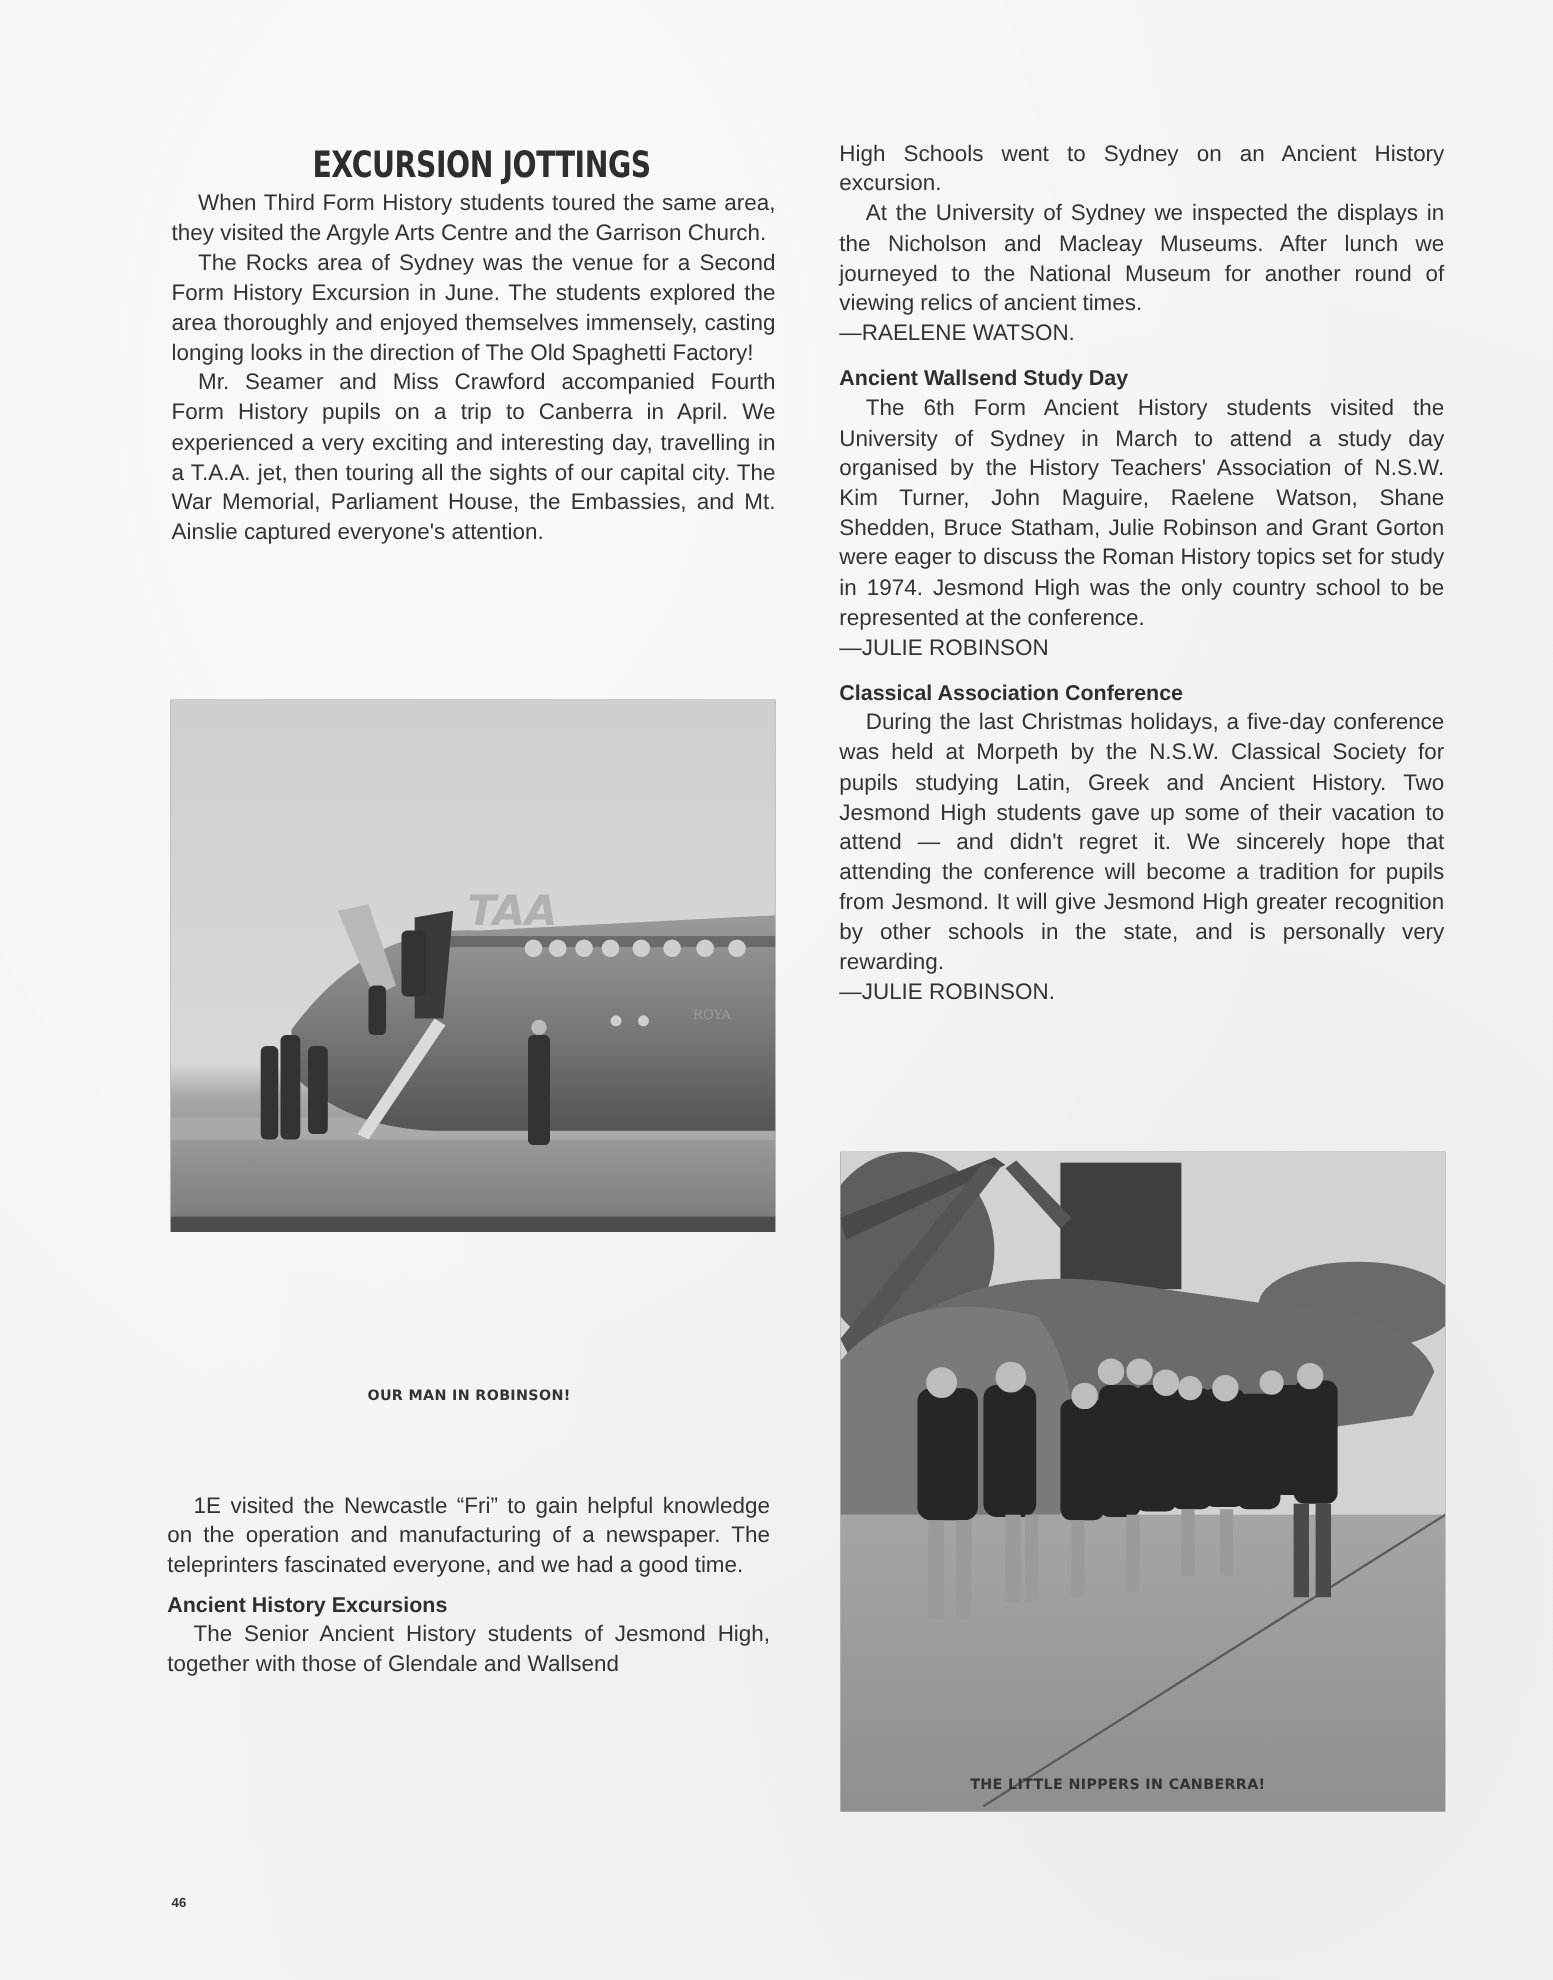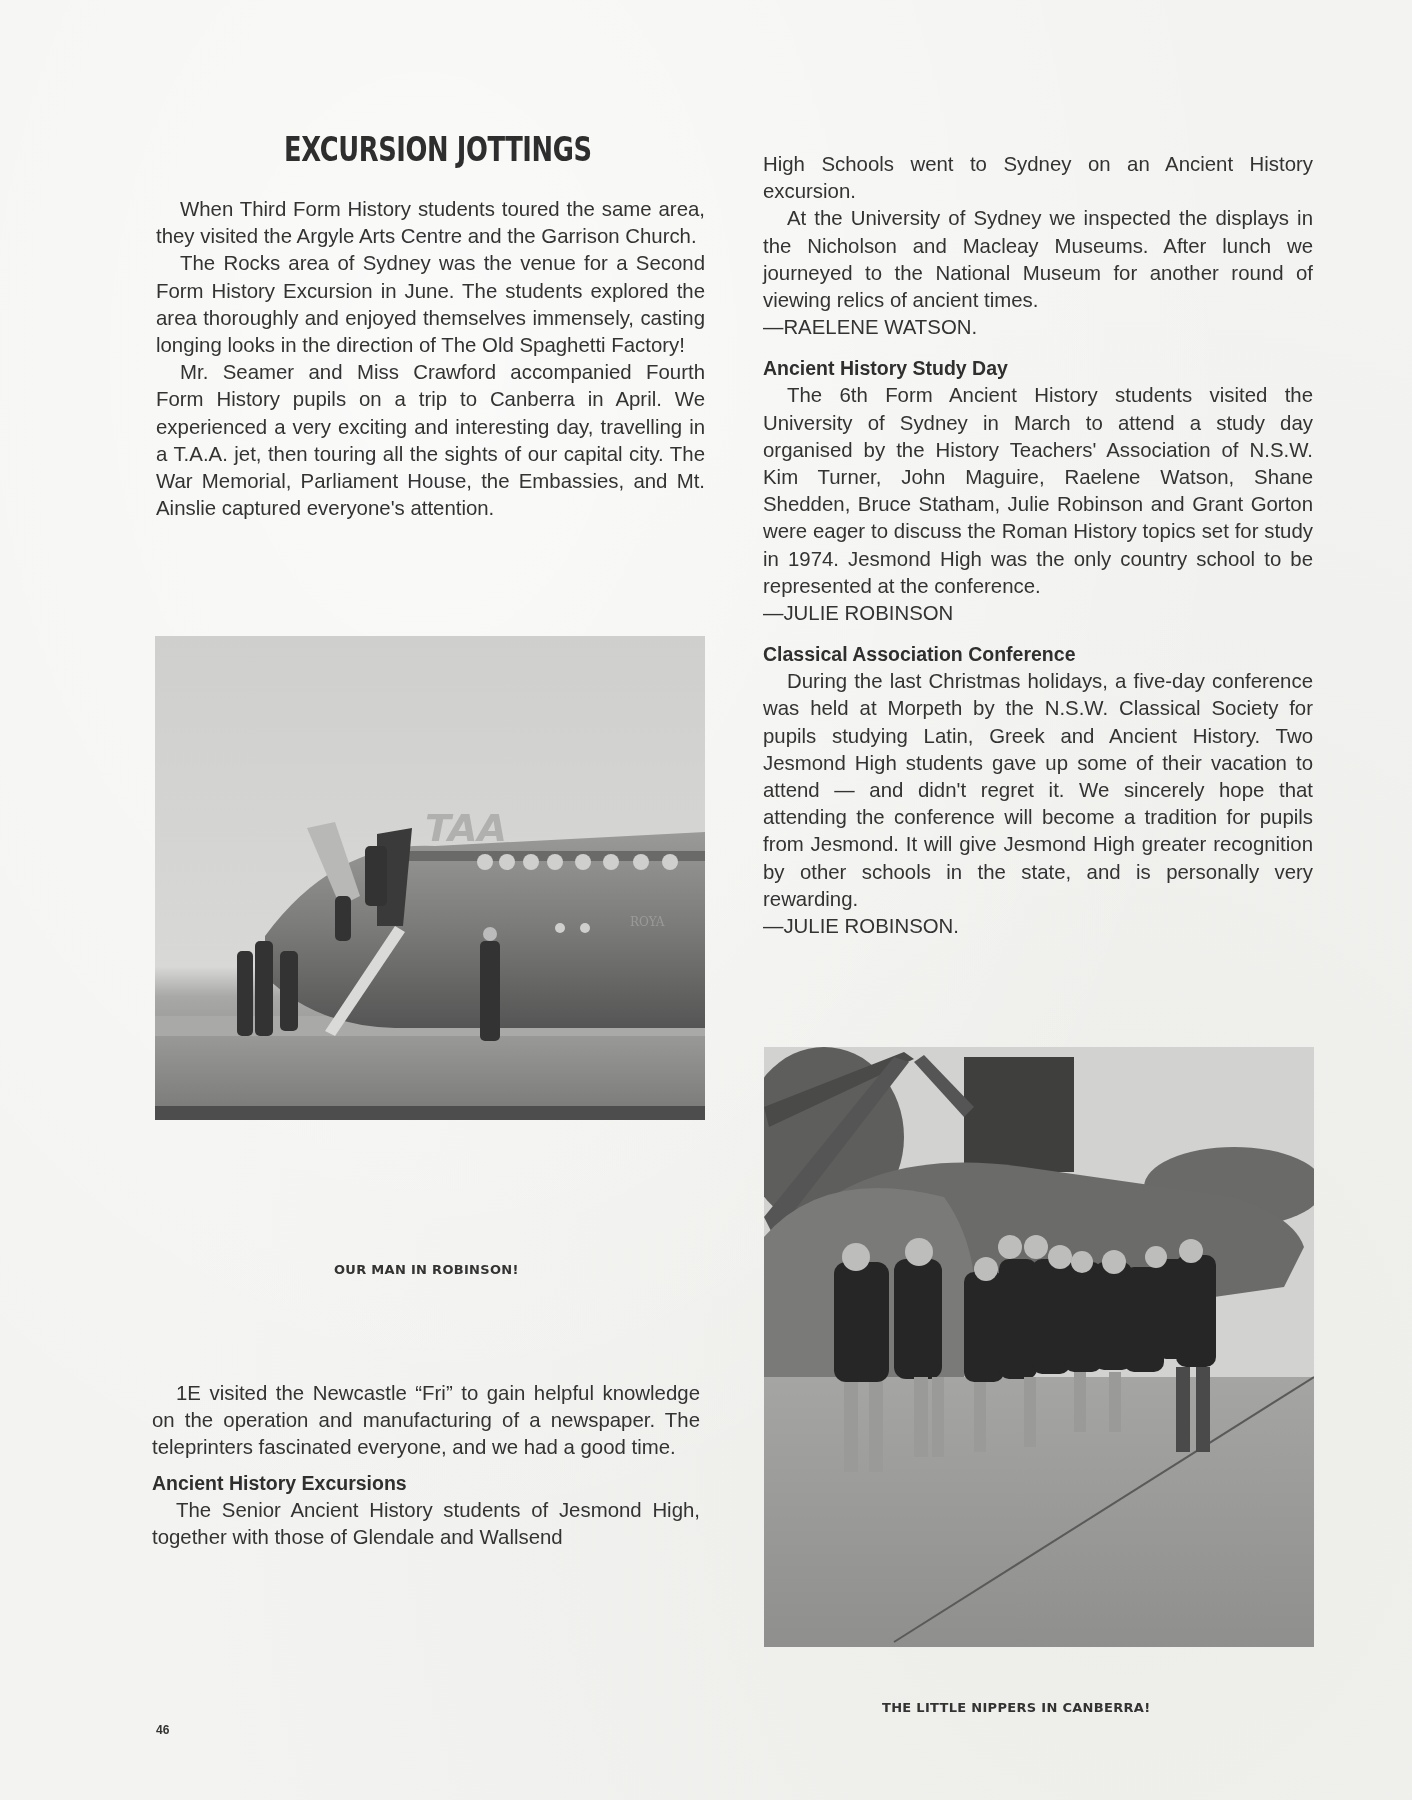--- a/index.html
+++ b/index.html
@@ -18,21 +18,21 @@
   }
   .title {
     position: absolute; left: 284px; top: 130px;
     font-family: "DejaVu Sans", sans-serif;
     font-weight: bold; font-size: 33px; letter-spacing: -0.5px;
     transform: scaleX(0.78); transform-origin: left top;
     color: #2e2e2e; white-space: nowrap; margin: 0;
   }
   .col {
     position: absolute; font-size: 20.4px; line-height: 27.2px;
-    text-align: justify; color: #333; margin-top: 24px;
+    text-align: justify; color: #333;
   }
   .col p { margin: 0; text-indent: 24px; }
   .col p.noindent { text-indent: 0; }
   .col h3 {
     margin: 0; font-size: 19.5px; font-weight: bold; color: #2f2f2f;
     line-height: 27px;
   }
   .sig { text-align: left; text-indent: 0 !important; }
   .gap { height: 14px; }
   .photo {
@@ -124,21 +124,21 @@
     <p>The Senior Ancient History students of Jesmond High, together with those of Glendale and Wallsend</p>
   </div>
 
   <div class="pagenum">46</div>
 
   <div class="col" style="left:763px; top:127px; width:550px;">
     <p class="noindent">High Schools went to Sydney on an Ancient History excursion.</p>
     <p>At the University of Sydney we inspected the displays in the Nicholson and Macleay Museums. After lunch we journeyed to the National Museum for another round of viewing relics of ancient times.</p>
     <p class="sig">—RAELENE WATSON.</p>
     <div class="gap"></div>
-    <h3>Ancient History Study Day</h3>
+    <h3>Ancient Wallsend Study Day</h3>
     <p>The 6th Form Ancient History students visited the University of Sydney in March to attend a study day organised by the History Teachers' Association of N.S.W. Kim Turner, John Maguire, Raelene Watson, Shane Shedden, Bruce Statham, Julie Robinson and Grant Gorton were eager to discuss the Roman History topics set for study in 1974. Jesmond High was the only country school to be represented at the conference.</p>
     <p class="sig">—JULIE ROBINSON</p>
     <div class="gap"></div>
     <h3>Classical Association Conference</h3>
     <p>During the last Christmas holidays, a five-day conference was held at Morpeth by the N.S.W. Classical Society for pupils studying Latin, Greek and Ancient History. Two Jesmond High students gave up some of their vacation to attend — and didn't regret it. We sincerely hope that attending the conference will become a tradition for pupils from Jesmond. It will give Jesmond High greater recognition by other schools in the state, and is personally very rewarding.</p>
     <p class="sig">—JULIE ROBINSON.</p>
   </div>
 
   <div class="photo" style="left:764px; top:1047px; width:550px; height:600px;">
     <svg width="550" height="600" viewBox="0 0 550 600">
@@ -197,15 +197,15 @@
           <rect x="260" y="330" width="12" height="70"></rect>
         <rect x="310" y="325" width="12" height="60"></rect>
           <rect x="345" y="325" width="12" height="60"></rect>
       </g>
       <g fill="#4a4a4a">
         <rect x="412" y="320" width="14" height="85"></rect>
           <rect x="432" y="320" width="14" height="85"></rect>
       </g>
     </svg>
   </div>
-  <div class="caption" style="left:882px; top:1700px;">THE LITTLE NIPPERS IN CANBERRA!</div>
+  <div class="caption" style="left:882px; top:1615px;">THE LITTLE NIPPERS IN CANBERRA!</div>
 
 </div>
 
 </body></html>

